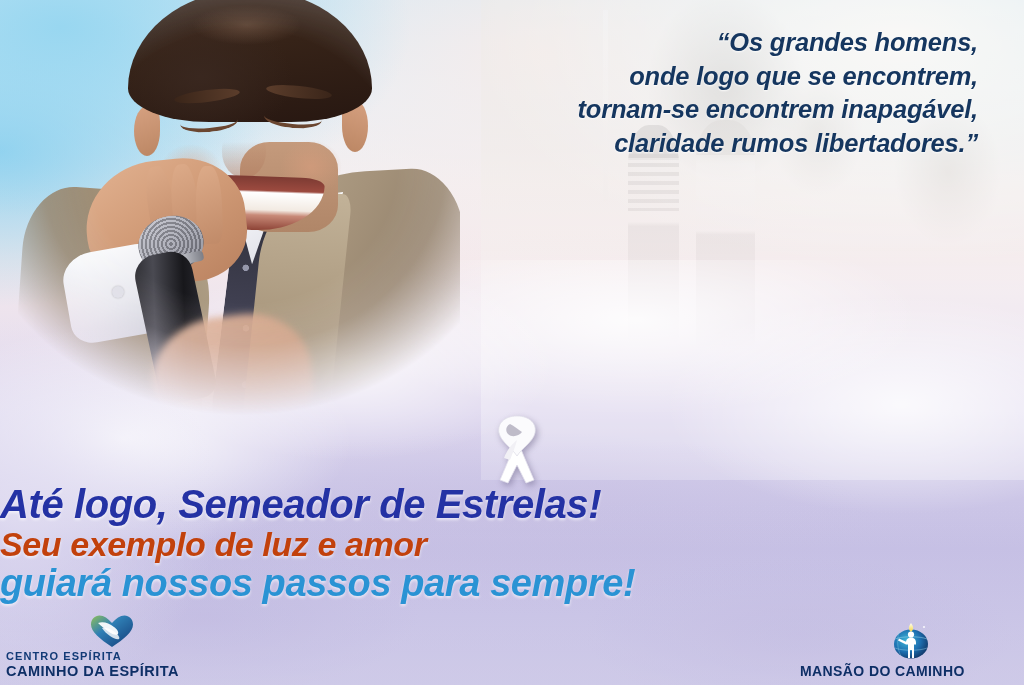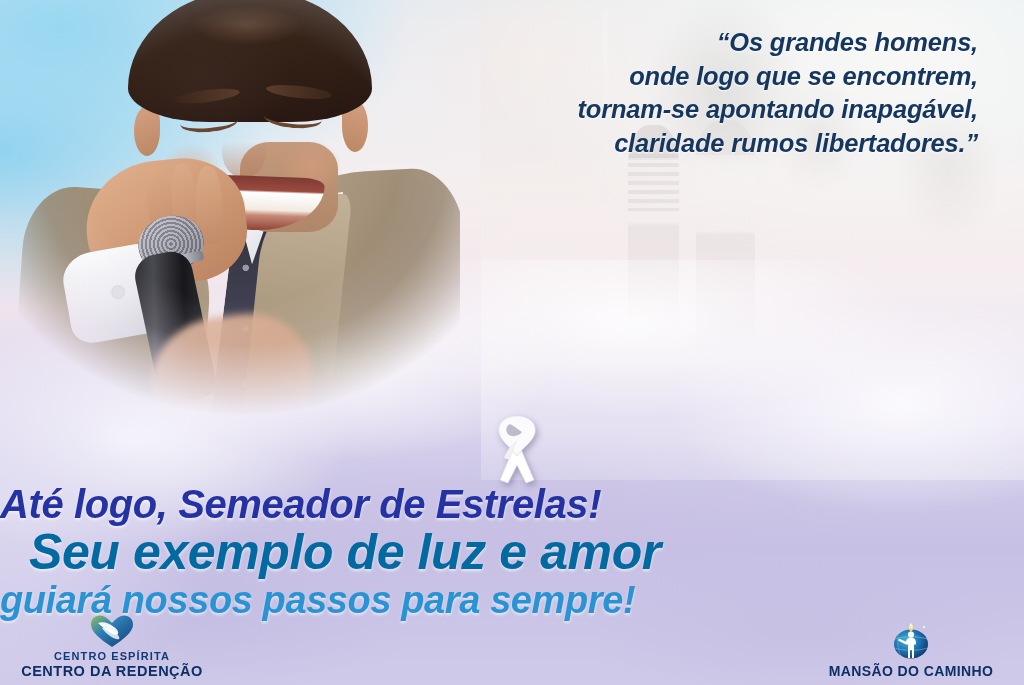--- a/index.html
+++ b/index.html
@@ -312,25 +312,25 @@
     position: absolute;
     left: 0; right: 0; top: 484px;
     text-align: left;
     font-style: italic;
     font-weight: bold;
     line-height: 1.03;
     letter-spacing: -0.4px;
     text-shadow: 0 2px 3px rgba(255,255,255,0.6);
   }
   .hl-1 { display:block; font-size: 40px; color: #2432a4; }
-  .hl-2 { display:block; font-size: 50px; color: #0369a1; margin-top: 2px; margin-left: 29px; }
+  .hl-2 { display:block; font-size: 34px; color: #c2410c; margin-top: 2px; }
   .hl-3 { display:block; font-size: 38px; color: #2a93d4; margin-top: 2px; }
 
   
-  .logo-block { position: absolute; bottom: 6px; text-align: center; }
+  .logo-block { position: absolute; bottom: 6px; }
   .logo-left  { left: 6px;  width: 212px; }
   .logo-right { right: 2px; width: 222px; }
   .logo-mark { display:block; margin: 0 auto 2px; }
   .logo-line-1 {
     display:block; color:#123a76; font-weight: bold;
     font-size: 11px; letter-spacing: 1.1px;
   }
   .logo-line-2 {
     display:block; color:#0e2f66; font-weight: bold;
     font-size: 14.5px; letter-spacing: 0.5px; margin-top: 1px;
@@ -383,21 +383,21 @@
     <div class="p-el cuff-btn"></div>
     <div class="p-el mic-head"></div>
     <div class="p-el mic-ring"></div>
     <div class="p-el mic-body"></div>
     <div class="p-el hand2"></div>
   </div>
 
   <div class="quote">
     <span class="quote-line">“Os grandes homens,</span>
     <span class="quote-line">onde logo que se encontrem,</span>
-    <span class="quote-line">tornam-se apontando inapagável,</span>
+    <span class="quote-line">tornam-se encontrem inapagável,</span>
     <span class="quote-line">claridade rumos libertadores.”</span>
   </div>
 
   <svg class="ribbon" viewBox="0 0 62 76">
     <path d="M31 30 L14 70 L22 73 L31 55 L40 73 L48 70 Z" fill="#ffffff" stroke="#e3e1ec" stroke-width="0.8"></path>
     <path d="M31 6 C18 6 11 14 13 23 C15 32 26 38 31 46 C36 38 47 32 49 23 C51 14 44 6 31 6 Z" fill="#fbfbfd" stroke="#e0dee9" stroke-width="0.8"></path>
     <path d="M24 14 C20 16 19 21 22 24 C26 28 33 26 36 22 C33 20 28 16 24 14 Z" fill="#9e9aae" opacity="0.65"></path>
     <path d="M31 30 C26 34 21 40 18 48 L24 50 C27 42 30 35 31 30 Z" fill="#f1f0f5"></path>
   </svg>
 
@@ -417,21 +417,21 @@
         </linearGradient>
       </defs>
       <path d="M23 33 C11 25 2 18 2 10.5 C2 5 6 1.5 10.5 1.5 C15 1.5 19 4.5 23 9
                C27 4.5 31 1.5 35.5 1.5 C40 1.5 44 5 44 10.5 C44 18 35 25 23 33 Z" fill="url(#gHeart)"></path>
       <path d="M9 9 C14 7 20 9 25 13 C28 15 30 18 29 20 C27 22 23 20 20 18
                C16 15 12 12 9 9 Z" fill="#ffffff" opacity="0.93"></path>
       <path d="M13 14 C18 13 24 16 28 20 C30 22 31 24 30 25 C28 26 24 24 21 22
                C18 20 15 17 13 14 Z" fill="#ffffff" opacity="0.8"></path>
     </svg>
     <span class="logo-line-1">CENTRO ESPÍRITA</span>
-    <span class="logo-line-2">CENTRO DA REDENÇÃO</span>
+    <span class="logo-line-2">CAMINHO DA ESPÍRITA</span>
   </div>
 
   <div class="logo-block logo-right">
     <svg class="logo-mark" width="44" height="40" viewBox="0 0 44 40">
       <defs>
         <radialGradient id="gGlobe" cx="38%" cy="38%" r="72%">
           <stop offset="0%" stop-color="#3fb6d8"></stop>
           <stop offset="55%" stop-color="#1d6fb0"></stop>
           <stop offset="100%" stop-color="#10305f"></stop>
         </radialGradient>

